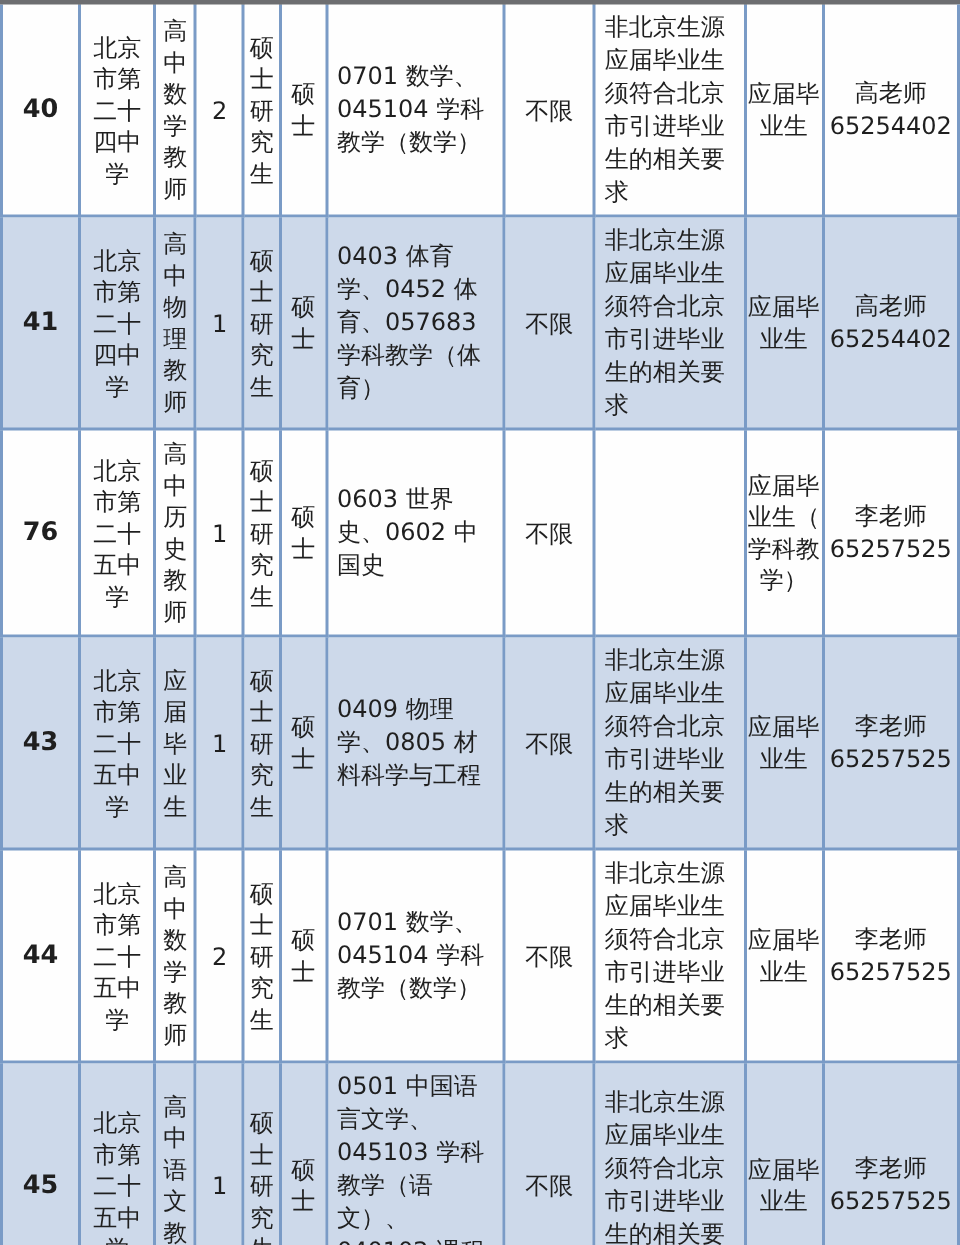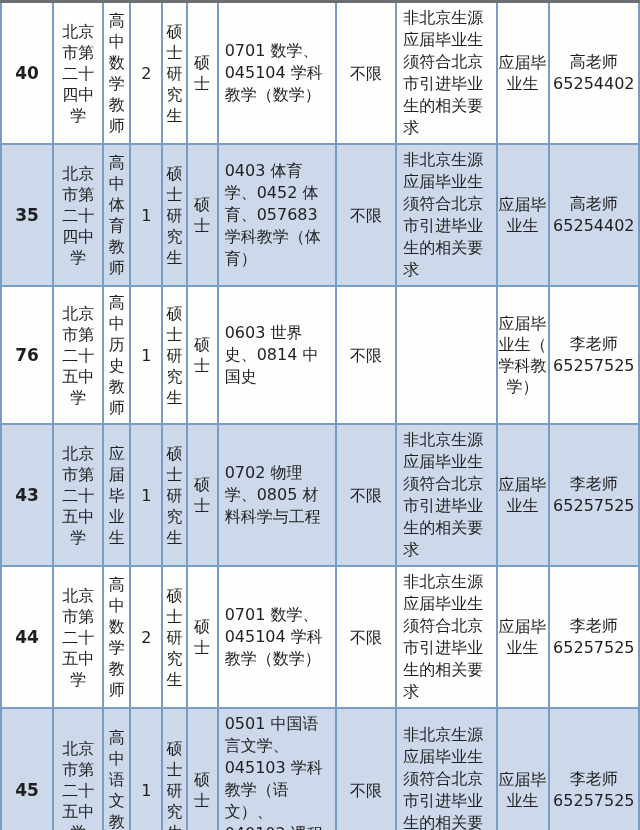--- a/index.html
+++ b/index.html
@@ -59,59 +59,59 @@
         <td class="leftcell">0701 数学、045104 学科教学（数学）</td>
         <td>不限</td>
         <td class="leftcell vwrap">非北京生源应届毕业生须符合北京市引进毕业生的相关要求</td>
         <td class="vwrap">应届毕业生</td>
         <td>
           <div class="contact-line">高老师</div>
           <div class="contact-line">65254402</div>
         </td>
       </tr>
       <tr>
-        <td class="c-no">35</td>
+        <td class="c-no">41</td>
         <td class="vwrap">北京市第二十四中学</td>
-        <td class="vwrap">高中体育教师</td>
+        <td class="vwrap">高中物理教师</td>
         <td>1</td>
         <td class="vwrap">硕士研究生</td>
         <td class="vwrap">硕士</td>
         <td class="leftcell">0403 体育学、0452 体育、057683 学科教学（体育）</td>
         <td>不限</td>
         <td class="leftcell vwrap">非北京生源应届毕业生须符合北京市引进毕业生的相关要求</td>
         <td class="vwrap">应届毕业生</td>
         <td>
           <div class="contact-line">高老师</div>
           <div class="contact-line">65254402</div>
         </td>
       </tr>
       <tr>
         <td class="c-no">76</td>
         <td class="vwrap">北京市第二十五中学</td>
         <td class="vwrap">高中历史教师</td>
         <td>1</td>
         <td class="vwrap">硕士研究生</td>
         <td class="vwrap">硕士</td>
-        <td class="leftcell">0603 世界史、0814 中国史</td>
+        <td class="leftcell">0603 世界史、0602 中国史</td>
         <td>不限</td>
         <td class="leftcell vwrap"></td>
         <td class="vwrap">应届毕业生（学科教学）</td>
         <td>
           <div class="contact-line">李老师</div>
           <div class="contact-line">65257525</div>
         </td>
       </tr>
       <tr>
         <td class="c-no">43</td>
         <td class="vwrap">北京市第二十五中学</td>
         <td class="vwrap">应届毕业生</td>
         <td>1</td>
         <td class="vwrap">硕士研究生</td>
         <td class="vwrap">硕士</td>
-        <td class="leftcell">0702 物理学、0805 材料科学与工程</td>
+        <td class="leftcell">0409 物理学、0805 材料科学与工程</td>
         <td>不限</td>
         <td class="leftcell vwrap">非北京生源应届毕业生须符合北京市引进毕业生的相关要求</td>
         <td class="vwrap">应届毕业生</td>
         <td>
           <div class="contact-line">李老师</div>
           <div class="contact-line">65257525</div>
         </td>
       </tr>
       <tr>
         <td class="c-no">44</td>

